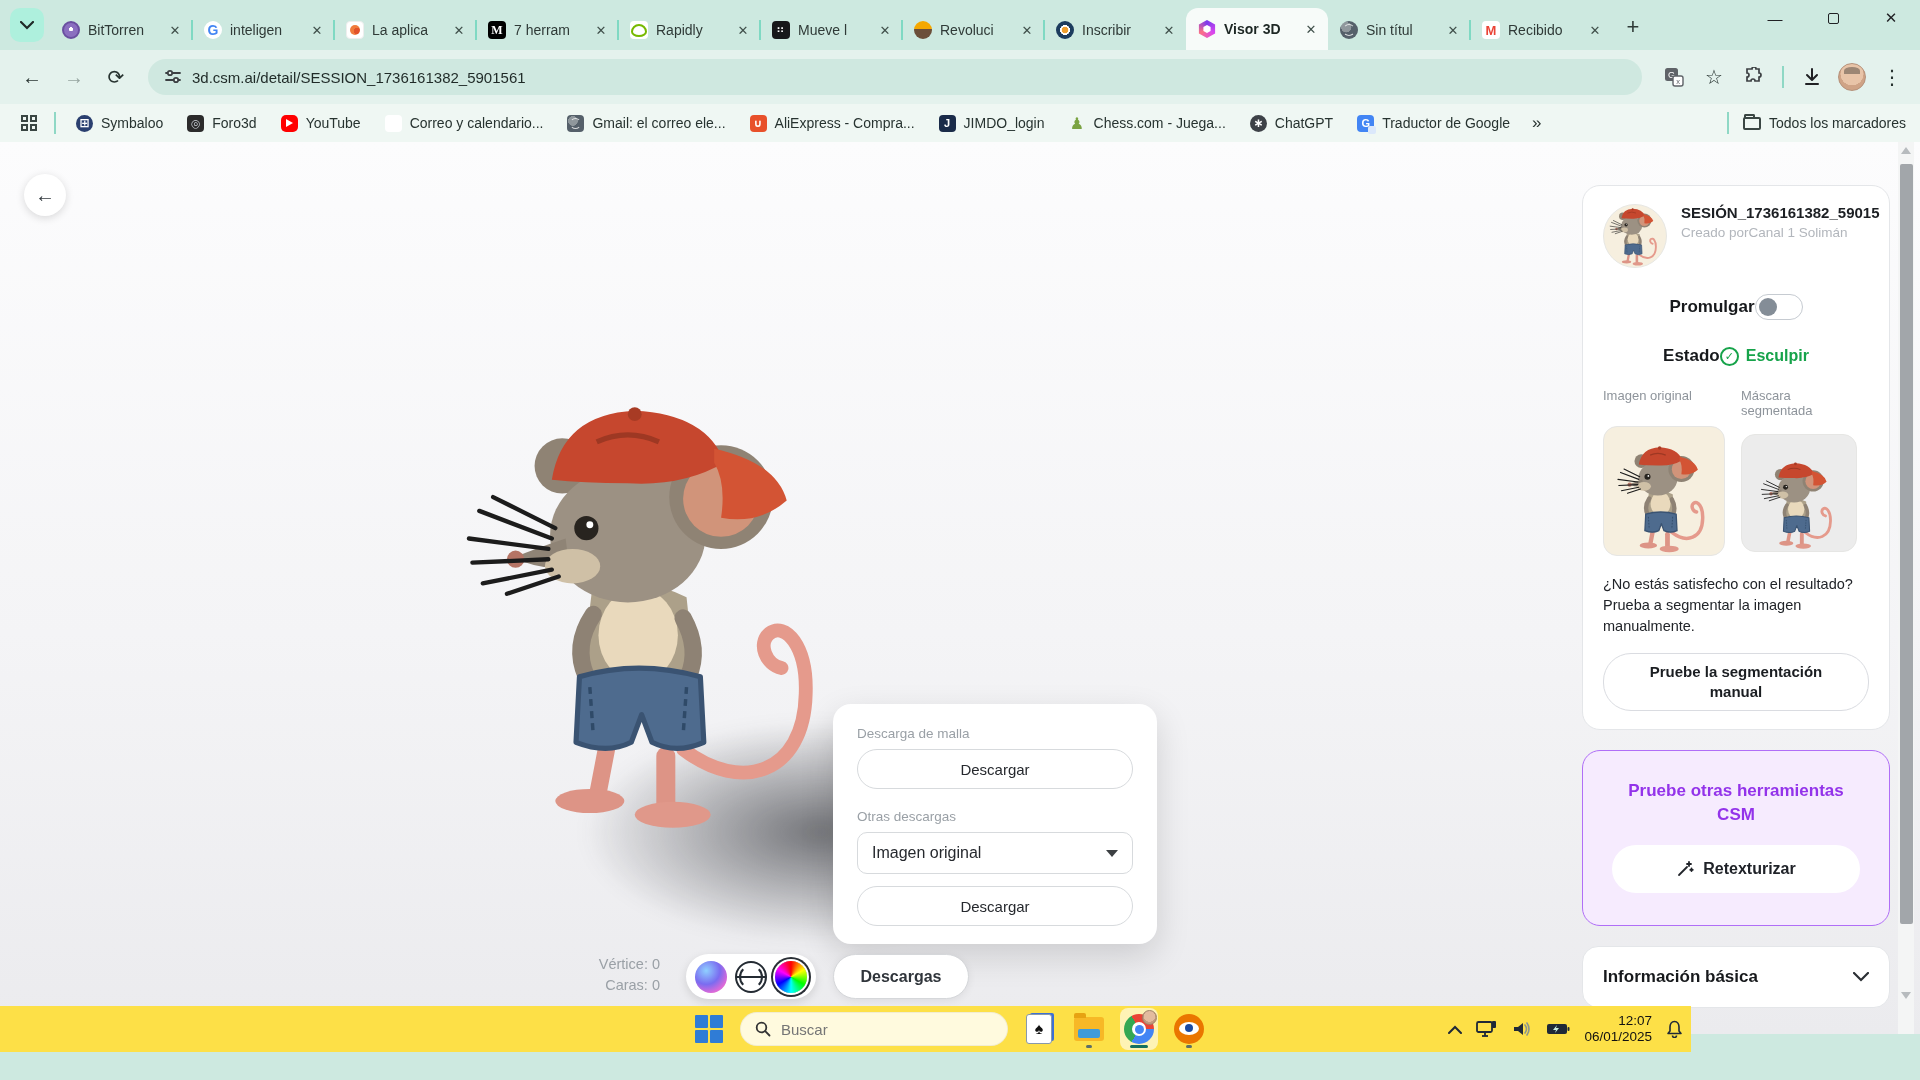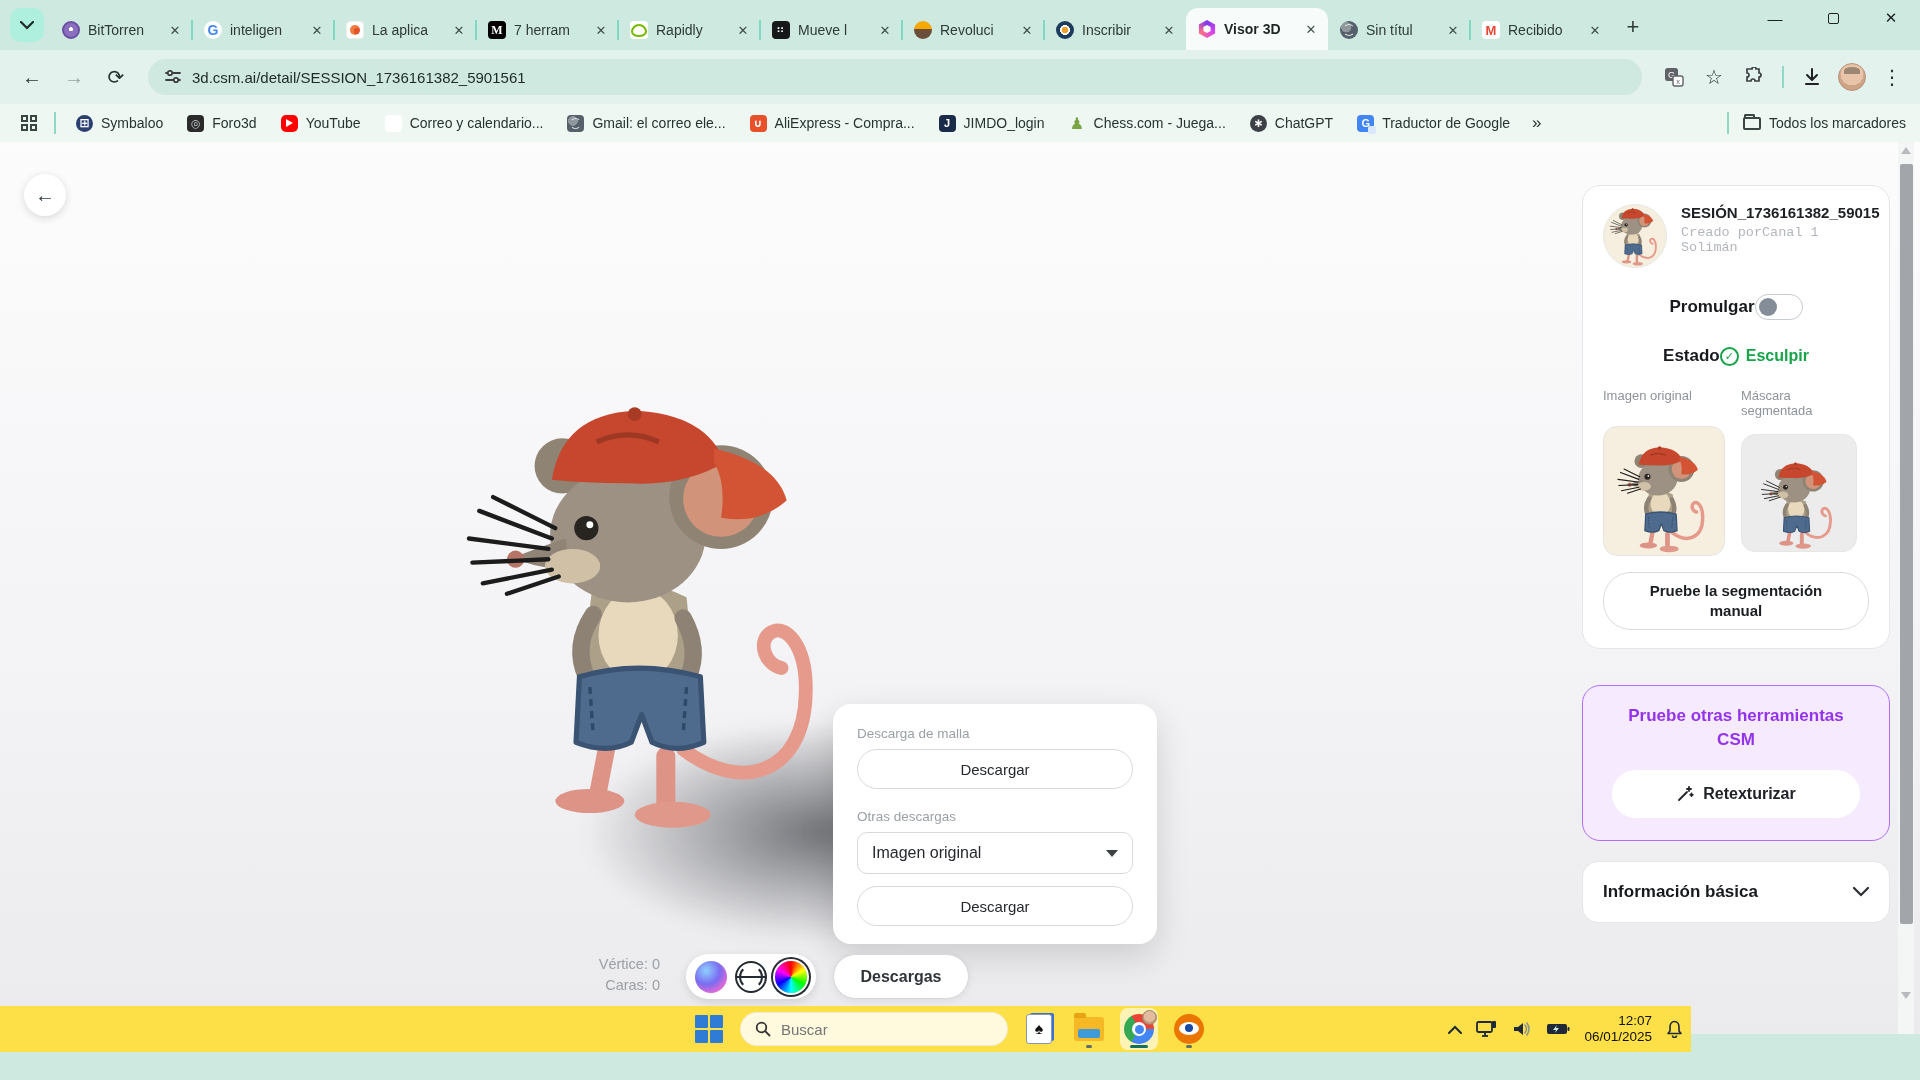--- a/index.html
+++ b/index.html
@@ -105,39 +105,39 @@
     border-radius:23px; box-shadow:0 2px 8px rgba(0,0,0,.07); font-size:16px; font-weight:bold; color:#30353b;
     display:flex; align-items:center; justify-content:center; cursor:pointer; }
 
   
   .sidebar { position:absolute; left:1582px; top:43px; width:308px; }
   .sb-card { background:#fff; border:1px solid #e4e6e9; border-radius:18px; padding:18px 20px; }
   .sess-head { display:flex; gap:14px; }
   .sess-avatar { width:64px; height:64px; border-radius:50%; background:#f6efdf; border:1px solid #e7e7e3;
     display:flex; align-items:flex-end; justify-content:center; overflow:hidden; flex:0 0 auto; }
   .sess-title { font-size:15px; font-weight:bold; color:#1c1f23; }
-  .sess-sub { font-size:13.5px; color:#b2b6bc; margin-top:4px;font-family:Liberation Mono, monospace; }
+  .sess-sub { font-size:13.5px; color:#b2b6bc; margin-top:4px; }
   .sb-row { display:flex; align-items:center; justify-content:center; margin-top:26px; }
   .sb-row-label { font-size:17px; font-weight:bold; color:#17191c; }
   .toggle { width:48px; height:26px; border-radius:13px; background:#fff; border:1.5px solid #c6cbd1; position:relative; cursor:pointer; }
   .toggle .knob { position:absolute; left:3px; top:2.5px; width:18px; height:18px; border-radius:50%; background:#848d97; }
   .estado-val { display:flex; align-items:center; gap:7px; color:#16a34a; font-size:16px; font-weight:bold; }
   .check-circ { width:19px; height:19px; border-radius:50%; border:2px solid #16a34a; display:flex; align-items:center; justify-content:center; font-size:11px; color:#16a34a; }
   .thumb-labels { display:flex; margin-top:22px; }
   .thumb-label { font-size:13px; color:#8e949b; }
   .tl1 { width:138px; } .tl2 { width:120px; }
   .thumbs { display:flex; margin-top:8px; align-items:flex-start; }
   .thumb { border:1px solid #e6e6e4; border-radius:14px; display:flex; align-items:flex-end; justify-content:center; overflow:hidden; }
   .thumb1 { width:122px; height:130px; background:#f6efdf; margin-right:16px; }
   .thumb2 { width:116px; height:118px; background:#ececec; margin-top:8px; }
   .sb-question { margin-top:18px; font-size:14.5px; line-height:21px; color:#212429; }
   .seg-btn { margin-top:16px; width:100%; min-height:56px; border-radius:28px; border:1px solid #dadce1; background:#fff;
     font-size:15px; font-weight:bold; color:#1b1e22; display:flex; align-items:center; justify-content:center;
     text-align:center; padding:8px 26px; line-height:20px; cursor:pointer; }
-  .promo-card { margin-top:36px; background:#f6ebfe; border:1.5px solid #b06ef7; border-radius:18px; padding:18px 18px; text-align:center; }
+  .promo-card { margin-top:20px; background:#f6ebfe; border:1.5px solid #b06ef7; border-radius:18px; padding:28px 18px; text-align:center; }
   .promo-title { color:#9333ea; font-size:17px; font-weight:bold; line-height:24px; padding:0 10px; }
   .retex-btn { margin:18px auto 4px; width:92%; height:48px; border-radius:24px; background:#fff;
     display:flex; align-items:center; justify-content:center; gap:9px; font-size:16px; font-weight:bold; color:#202329; cursor:pointer; }
   .info-card { margin-top:20px; background:#fff; border:1px solid #e4e6e9; border-radius:16px; padding:20px;
     display:flex; align-items:center; justify-content:space-between; }
   .info-title { font-size:17px; font-weight:bold; color:#17191c; }
 
   
   .scrollbar { position:absolute; left:1898px; top:0; width:16px; height:892px; background:#f4f5f5; }
   .sc-up { position:absolute; top:5px; left:3px; width:0; height:0; border-left:5px solid transparent; border-right:5px solid transparent; border-bottom:7px solid #b7bbbe; }
@@ -460,20 +460,24 @@
             <svg width="96" height="113" viewBox="0 0 220 260">
                 <use href="#mouseModel"></use>
               </svg>
           </div>
           <div class="thumb thumb2">
             <svg width="78" height="92" viewBox="0 0 220 260">
                 <use href="#mouseModel"></use>
               </svg>
           </div>
         </div>
+        <div class="sb-question">
+          <div>¿No estás satisfecho con el resultado?</div>
+          <div>Prueba a segmentar la imagen manualmente.</div>
+        </div>
         <div class="seg-btn">Pruebe la segmentación manual</div>
       </div>
 
       <div class="promo-card">
         <div class="promo-title">Pruebe otras herramientas CSM</div>
         <div class="retex-btn">
           <svg width="18" height="18" viewBox="0 0 18 18">
               <g stroke="#202329" stroke-width="1.8" stroke-linecap="round">
                 <line x1="3" y1="15" x2="11" y2="7"></line>
                 <line x1="13" y1="2" x2="13" y2="6"></line>

